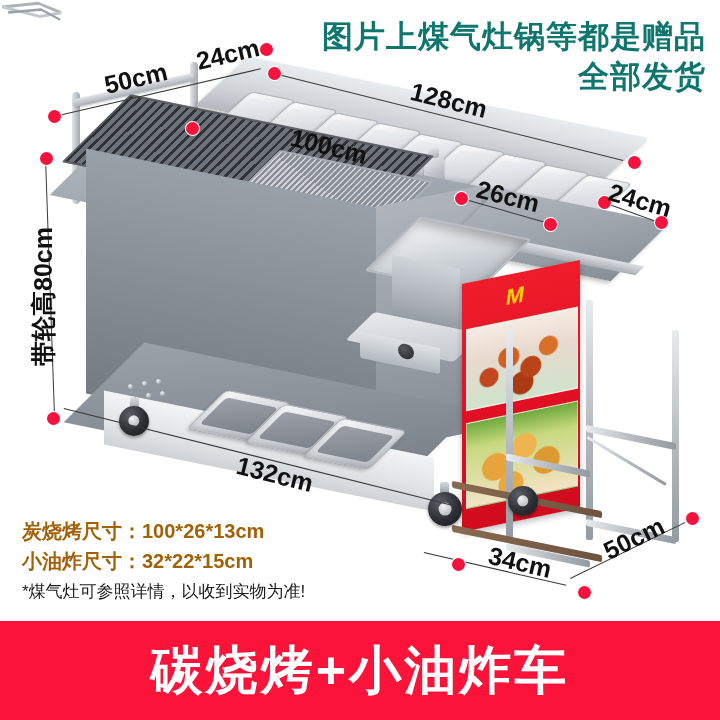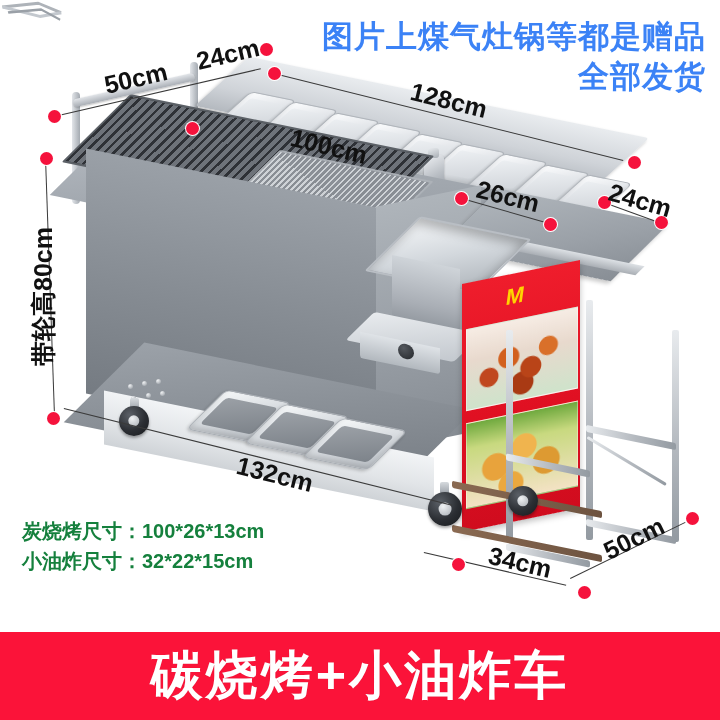--- a/index.html
+++ b/index.html
@@ -4,37 +4,37 @@
 <style>
   html,body{margin:0;padding:0;}
   body{
     width:720px;height:720px;overflow:hidden;background:#ffffff;
     font-family:"Liberation Sans","DejaVu Sans",sans-serif;
     position:relative;
   }
   #stage{position:absolute;inset:0;width:720px;height:720px;overflow:hidden;background:#fff;}
 
   
-  .promo{position:absolute;color:#3b82f6;font-weight:700;letter-spacing:1px;white-space:nowrap;}
+  .promo{position:absolute;color:#0f766e;font-weight:700;letter-spacing:1px;white-space:nowrap;}
   #promo1{right:14px;top:16px;font-size:31px;}
   #promo2{right:14px;top:56px;font-size:31px;margin-left:13px;}
 
   
   .dim{position:absolute;white-space:nowrap;color:#111;font-size:25px;font-weight:600;
        font-family:"Liberation Sans","DejaVu Sans",sans-serif;}
   .dotline{position:absolute;height:0;border-top:1.6px solid #3a3a3a;transform-origin:0 0;}
   .dot{position:absolute;width:13px;height:13px;border-radius:50%;background:#f5123c;
        box-shadow:0 0 0 1px #ffffff;}
 
   
-  .spec{position:absolute;white-space:nowrap;font-weight:700;color:#15803d;font-size:20px;}
+  .spec{position:absolute;white-space:nowrap;font-weight:700;color:#a16207;font-size:20px;}
   .note{position:absolute;white-space:nowrap;color:#1a1a1a;font-size:17px;}
 
   
-  #banner{position:absolute;left:0;bottom:0;width:720px;height:88px;background:#fb1339;
+  #banner{position:absolute;left:0;bottom:0;width:720px;height:99px;background:#fb1339;
           display:flex;align-items:center;justify-content:center;}
   #banner-title{color:#ffffff;font-size:52px;font-weight:700;letter-spacing:3px;
                 text-shadow:0 0 1px rgba(0,0,0,.15);}
 
   
   #cart{position:absolute;left:0;top:0;width:720px;height:640px;}
 
   .sk{position:absolute;} 
 
   
@@ -362,18 +362,19 @@
     <div class="dot" style="left:686px;top:512px;"></div>
     <div class="dim" style="left:602px;top:524px;transform:rotate(-26deg);">50cm</div>
 
   </div>
 
   <div class="promo" id="promo1">图片上煤气灶锅等都是赠品</div>
   <div class="promo" id="promo2">全部发货</div>
 
   <div class="spec" style="left:22px;top:518px;">炭烧烤尺寸：100*26*13cm</div>
   <div class="spec" style="left:22px;top:548px;">小油炸尺寸：32*22*15cm</div>
+  <div class="note" style="left:22px;top:580px;">*煤气灶可参照详情，以收到实物为准!</div>
 
   <div id="banner">
     <div id="banner-title">碳烧烤+小油炸车</div>
   </div>
 
 </div>
 
 </body></html>

